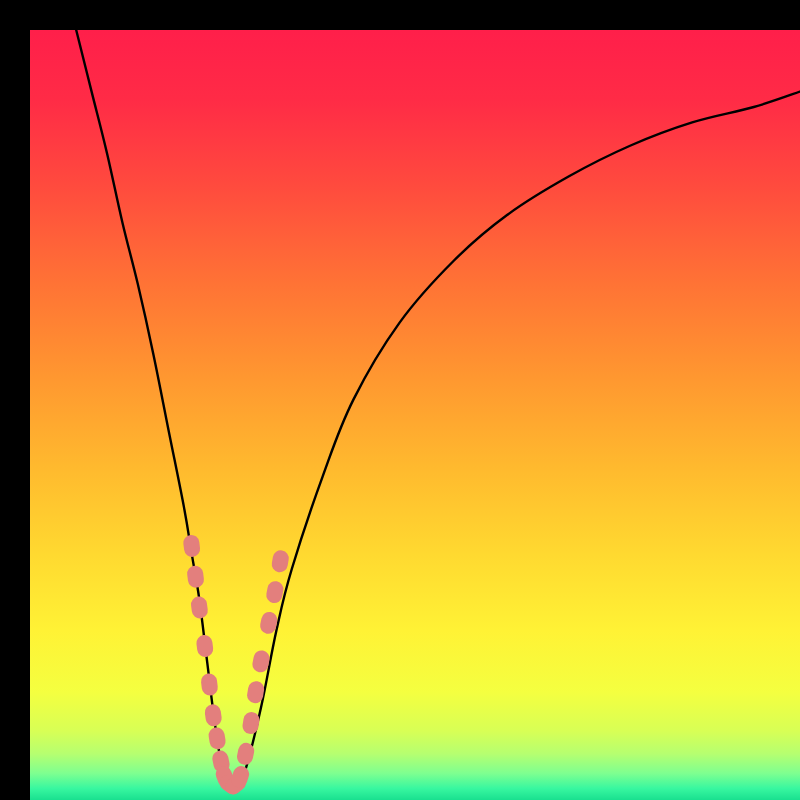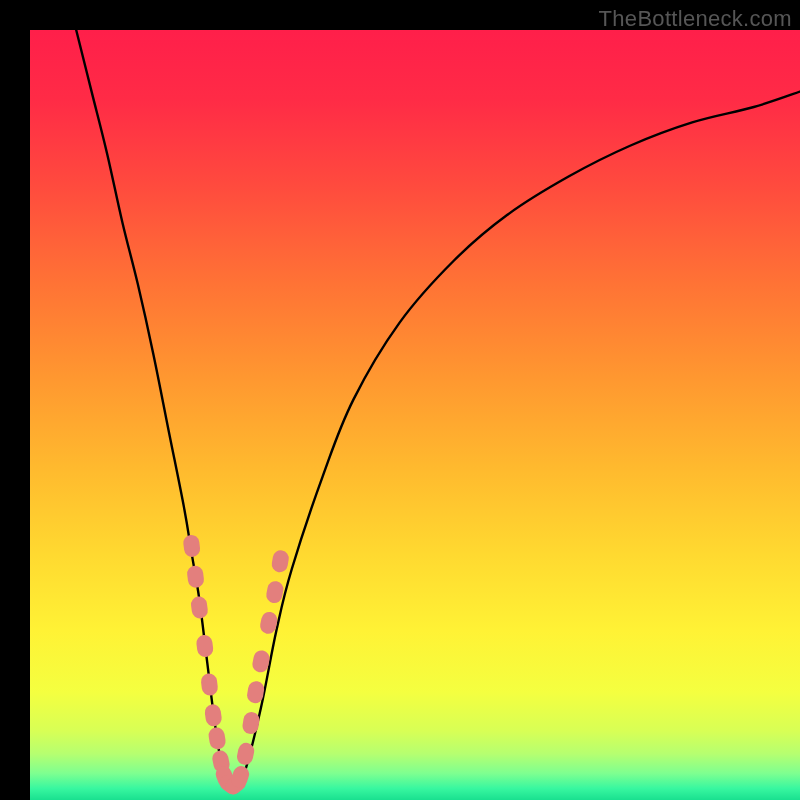--- a/index.html
+++ b/index.html
@@ -96,14 +96,13 @@
           <rect x="209.99" y="685.00" width="22" height="16" rx="8" ry="8" fill="#e37f7d" stroke="#d86f6c" stroke-width="0" transform="rotate(-80.8 220.99 693.00)"></rect>
           <rect x="214.61" y="654.20" width="22" height="16" rx="8" ry="8" fill="#e37f7d" stroke="#d86f6c" stroke-width="0" transform="rotate(-80.8 225.61 662.20)"></rect>
           <rect x="220.00" y="623.40" width="22" height="16" rx="8" ry="8" fill="#e37f7d" stroke="#d86f6c" stroke-width="0" transform="rotate(-79.3 231.00 631.40)"></rect>
           <rect x="227.70" y="584.90" width="22" height="16" rx="8" ry="8" fill="#e37f7d" stroke="#d86f6c" stroke-width="0" transform="rotate(-78.7 238.70 592.90)"></rect>
           <rect x="233.86" y="554.10" width="22" height="16" rx="8" ry="8" fill="#e37f7d" stroke="#d86f6c" stroke-width="0" transform="rotate(-79.4 244.86 562.10)"></rect>
           <rect x="239.25" y="523.30" width="22" height="16" rx="8" ry="8" fill="#e37f7d" stroke="#d86f6c" stroke-width="0" transform="rotate(-80.1 250.25 531.30)"></rect>
         </g>
     </svg>
   </div>
 
-  <div class="watermark">TheBottleneck.com</div>
 </div>
 
 </body></html>

